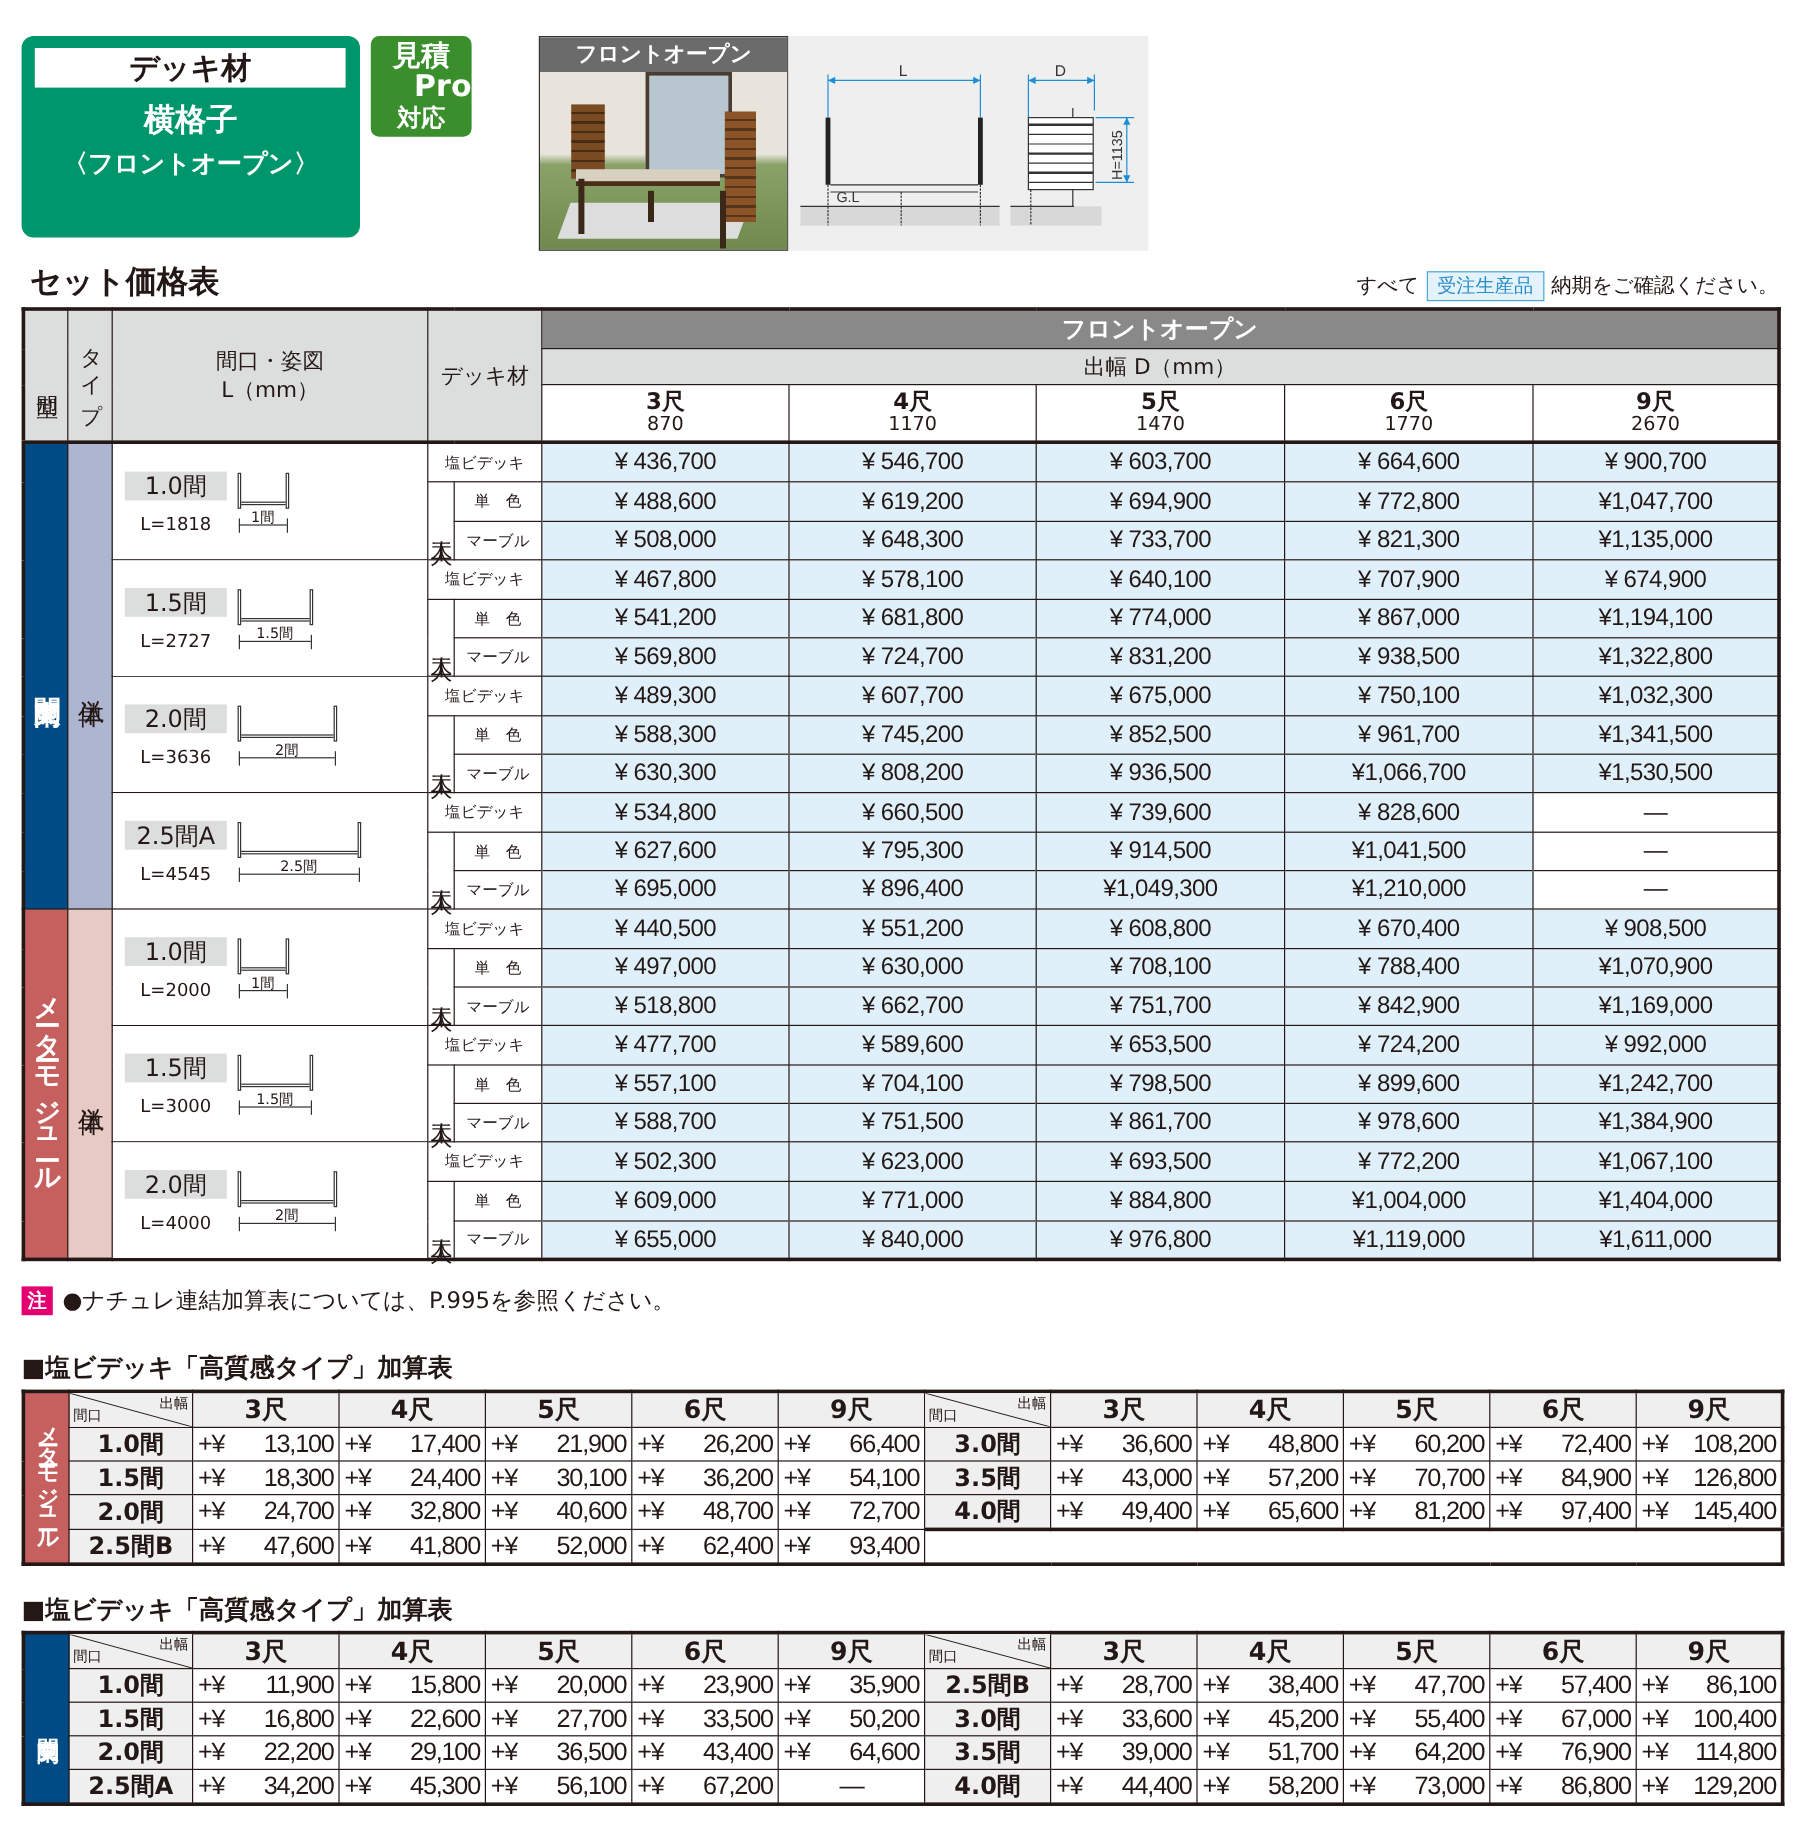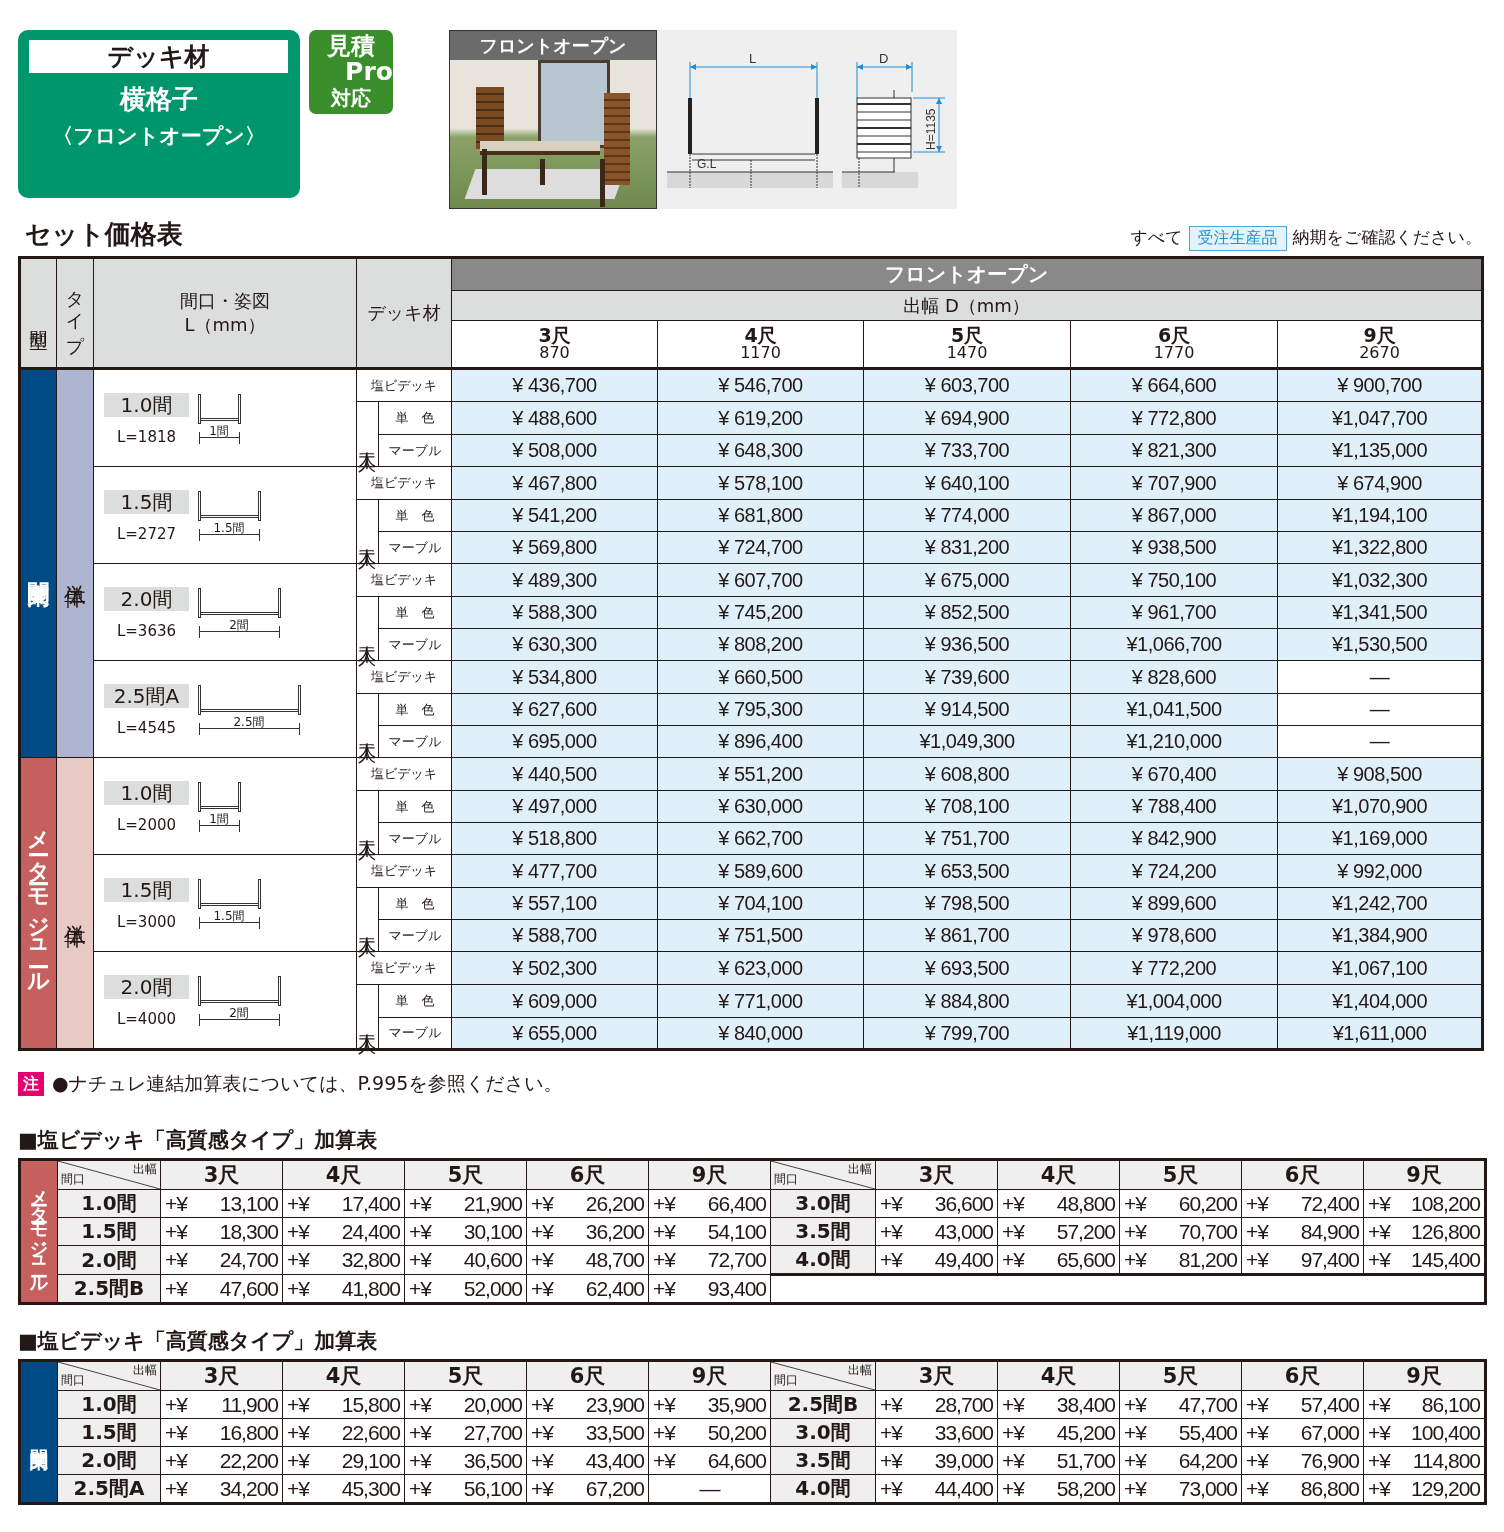--- a/index.html
+++ b/index.html
@@ -472,21 +472,21 @@
         <td class="price">¥ 609,000</td>
         <td class="price">¥ 771,000</td>
         <td class="price">¥ 884,800</td>
         <td class="price">¥1,004,000</td>
         <td class="price">¥1,404,000</td>
       </tr>
       <tr>
         <td class="deck-sub">マーブル</td>
         <td class="price">¥ 655,000</td>
         <td class="price">¥ 840,000</td>
-        <td class="price">¥ 799,700</td>
+        <td class="price">¥ 976,800</td>
         <td class="price">¥1,119,000</td>
         <td class="price">¥1,611,000</td>
       </tr>
     </tbody>
 </table>
 
 <div class="abs note-line">
   <span class="chu">注</span>
   <span>●ナチュレ連結加算表については、P.995を参照ください。</span>
 </div>

